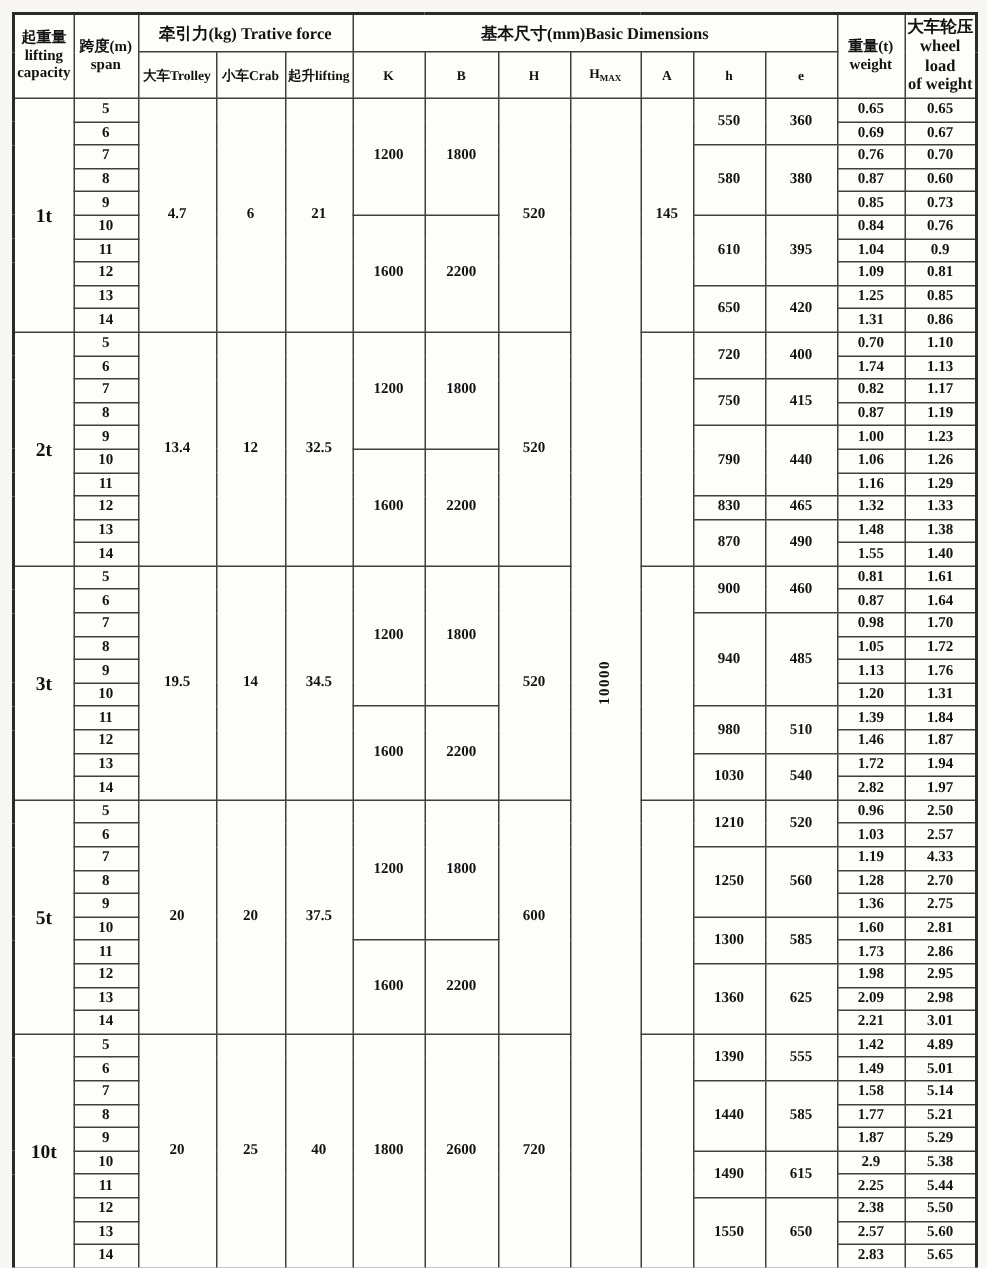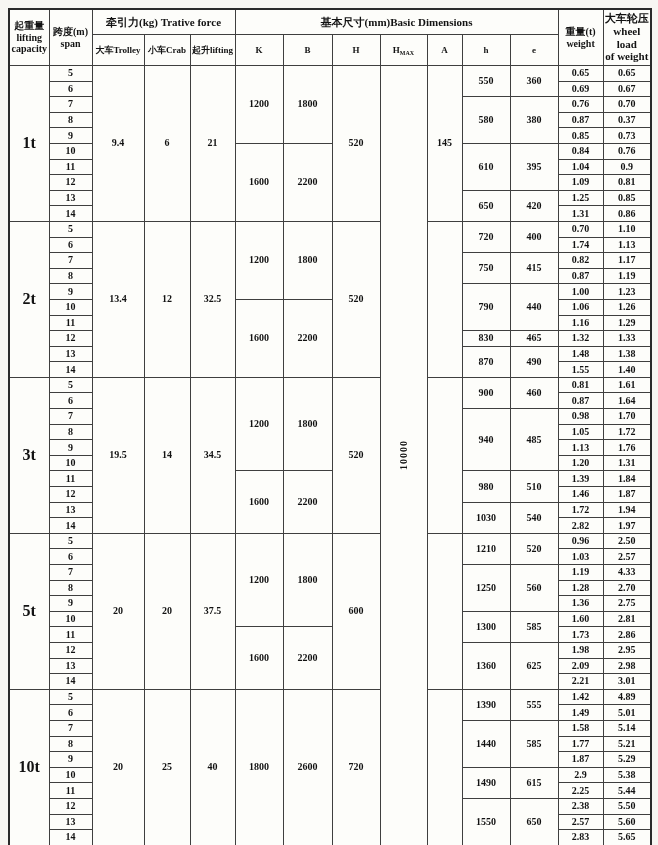--- a/index.html
+++ b/index.html
@@ -23,21 +23,21 @@
     vertical-align:middle;
     padding:0;
     overflow:hidden;
     font-weight:700;
   }
   thead tr.h1 th{height:24px;font-size:11px;}
   thead tr.h2 th{height:30px;font-size:9px;}
   th .ln{line-height:1.18;font-size:10px;}
   th .ln-sm{line-height:1.15;font-size:11px;font-weight:700;}
   td{height:14.6px;font-size:10px;line-height:1;}
-  td.cap{font-size:16px;}
+  td.cap{font-size:13px;}
   td.vert{vertical-align:middle;}
   .rot{
     display:inline-block;
     transform:rotate(-90deg);
     white-space:nowrap;
     font-size:10px;
     letter-spacing:1px;
     font-weight:700;
   }
   sub.mx{font-size:6px;vertical-align:-2px;letter-spacing:0;}
@@ -96,21 +96,21 @@
         <th><span>H</span><sub class="mx">MAX</sub></th>
         <th>A</th>
         <th>h</th>
         <th>e</th>
       </tr>
     </thead>
     <tbody id="tbody">
         <tr>
           <td rowspan="10" class="cap">1t</td>
           <td>5</td>
-          <td rowspan="10">9.4</td>
+          <td rowspan="10">4.7</td>
           <td rowspan="10">6</td>
           <td rowspan="10">21</td>
           <td rowspan="5">1200</td>
           <td rowspan="5">1800</td>
           <td rowspan="10">520</td>
           <td rowspan="50" class="vert"><span class="rot">10000</span></td>
           <td rowspan="10">145</td>
           <td rowspan="2">550</td>
           <td rowspan="2">360</td>
           <td>0.65</td>
@@ -124,21 +124,21 @@
         <tr>
           <td>7</td>
           <td rowspan="3">580</td>
           <td rowspan="3">380</td>
           <td>0.76</td>
           <td>0.70</td>
         </tr>
         <tr>
           <td>8</td>
           <td>0.87</td>
-          <td>0.37</td>
+          <td>0.60</td>
         </tr>
         <tr>
           <td>9</td>
           <td>0.85</td>
           <td>0.73</td>
         </tr>
         <tr>
           <td>10</td>
           <td rowspan="5">1600</td>
           <td rowspan="5">2200</td>

